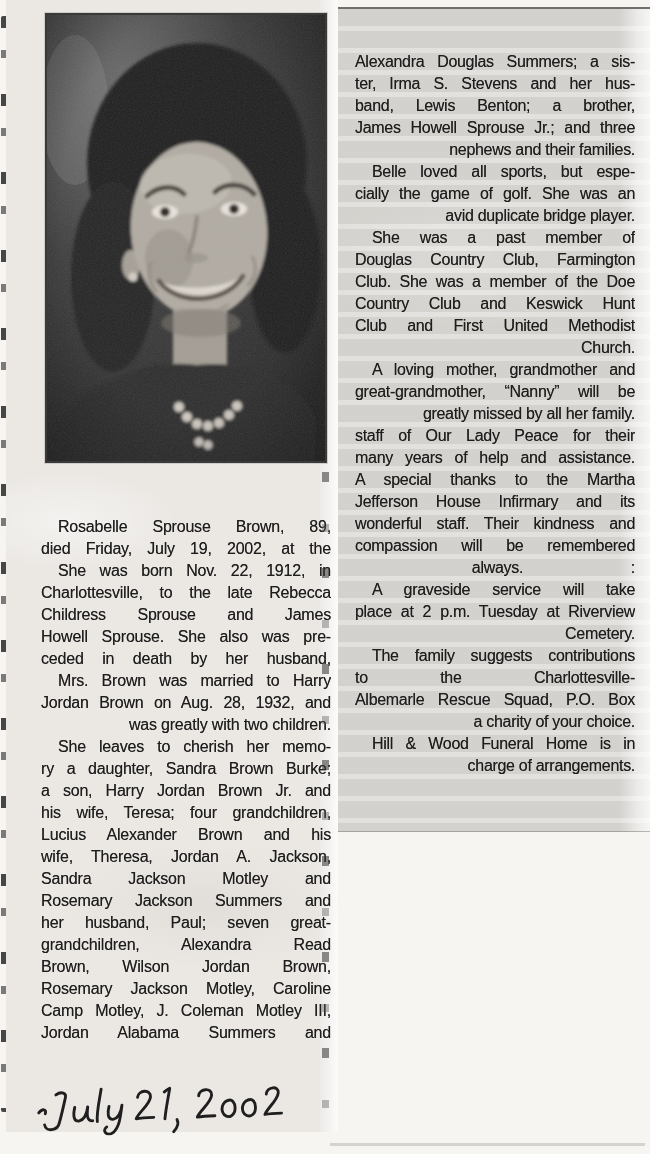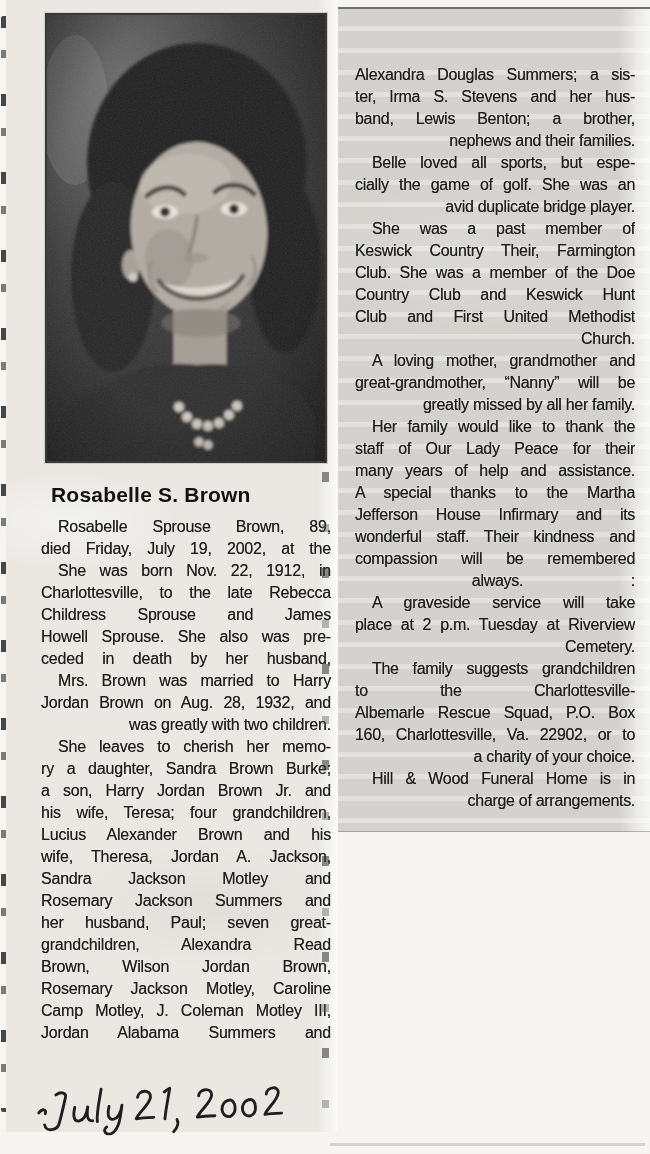--- a/index.html
+++ b/index.html
@@ -45,21 +45,21 @@
 
   
   .clip-right{position:absolute;left:338px;top:7px;width:312px;height:822px;
     border-top:2px solid #6e6e6e;
     border-bottom:1px solid rgba(120,118,114,.5);
     background-color:#dcdad6;
     background-image:
       linear-gradient(to right, rgba(0,0,0,0) 0 90%, rgba(255,255,255,.55) 96%, rgba(255,255,255,.8)),
       repeating-linear-gradient(to bottom, rgba(167,164,160,.16) 0 17px, rgba(255,255,255,.18) 17px 22px),
       radial-gradient(ellipse 220px 120px at 40% 30%, rgba(255,255,255,.25), rgba(255,255,255,0) 70%);}
-  .text-right{left:355px;top:64px;width:280px;font-size:16px;letter-spacing:-0.3px;}
+  .text-right{left:355px;top:51px;width:280px;font-size:16px;letter-spacing:-0.3px;}
 
   .handwritten{position:absolute;left:28px;top:1080px;width:252px;height:54px;}
   .handwritten svg{display:block;width:252px;height:54px;transform:rotate(-1.5deg);}
 </style>
 </head>
 <body>
 
 <div class="page">
 
   <div class="edge-marks-left"></div>
@@ -126,21 +126,20 @@
             <circle cx="190" cy="391" r="5"></circle>
               <circle cx="152" cy="427" r="4.5"></circle>
             <circle cx="161" cy="430" r="4.5"></circle>
           </g>
         </g>
         <rect width="278" height="446" fill="url(#vign)"></rect>
         <rect width="278" height="446" filter="url(#grainF)"></rect>
       </svg>
     </div>
 
-    <h1 class="headline">Rosabelle S. Brown</h1>
 
     <div class="col-text text-left">
         <div class="para">
           <div class="line indent">Rosabelle Sprouse Brown, 89,</div>
           <div class="line">died Friday, July 19, 2002, at the</div>
         </div>
         <div class="para">
           <div class="line indent">She was born Nov. 22, 1912, in</div>
           <div class="line">Charlottesville, to the late Rebecca</div>
           <div class="line">Childress Sprouse and James</div>
@@ -189,60 +188,59 @@
       </svg>
     </div>
   </div>
 
   <div class="clip-right"></div>
   <div class="col-text text-right">
       <div class="para">
         <div class="line">Alexandra Douglas Summers; a sis-</div>
         <div class="line">ter, Irma S. Stevens and her hus-</div>
         <div class="line">band, Lewis Benton; a brother,</div>
+        <div class="line">James Howell Sprouse Jr.; and three</div>
         <div class="line last">nephews and their families.</div>
       </div>
       <div class="para">
         <div class="line indent">Belle loved all sports, but espe-</div>
         <div class="line">cially the game of golf. She was an</div>
         <div class="line last">avid duplicate bridge player.</div>
       </div>
       <div class="para">
         <div class="line indent">She was a past member of</div>
-        <div class="line">Keswick Country Their, Farmington</div>
+        <div class="line">Douglas Country Club, Farmington</div>
         <div class="line">Club. She was a member of the Doe</div>
         <div class="line">Country Club and Keswick Hunt</div>
         <div class="line">Club and First United Methodist</div>
         <div class="line last">Church.</div>
       </div>
       <div class="para">
         <div class="line indent">A loving mother, grandmother and</div>
         <div class="line">great-grandmother, “Nanny” will be</div>
         <div class="line last">greatly missed by all her family.</div>
       </div>
       <div class="para">
-        <div class="line indent">Her family would like to thank the</div>
         <div class="line">staff of Our Lady Peace for their</div>
         <div class="line">many years of help and assistance.</div>
         <div class="line">A special thanks to the Martha</div>
         <div class="line">Jefferson House Infirmary and its</div>
         <div class="line">wonderful staff. Their kindness and</div>
         <div class="line">compassion will be remembered</div>
         <div class="line last">always.&nbsp;&nbsp;&nbsp;&nbsp;&nbsp;&nbsp;&nbsp;&nbsp;&nbsp;&nbsp;&nbsp;&nbsp;&nbsp;&nbsp;&nbsp;&nbsp;&nbsp;&nbsp;&nbsp;&nbsp;&nbsp;&nbsp;&nbsp;&nbsp;&nbsp;&nbsp;:</div>
       </div>
       <div class="para">
         <div class="line indent">A graveside service will take</div>
         <div class="line">place at 2 p.m. Tuesday at Riverview</div>
         <div class="line last">Cemetery.</div>
       </div>
       <div class="para">
-        <div class="line indent">The family suggests grandchildren</div>
+        <div class="line indent">The family suggests contributions</div>
         <div class="line">to the Charlottesville-</div>
         <div class="line">Albemarle Rescue Squad, P.O. Box</div>
-        <div class="line">160, Charlottesville, Va. 22902, or to</div>
         <div class="line last">a charity of your choice.</div>
       </div>
       <div class="para">
         <div class="line indent">Hill &amp; Wood Funeral Home is in</div>
         <div class="line last">charge of arrangements.</div>
       </div>
     </div>
 
   <div class="edge-marks-mid"></div>
   <div class="bottom-streak"></div>

